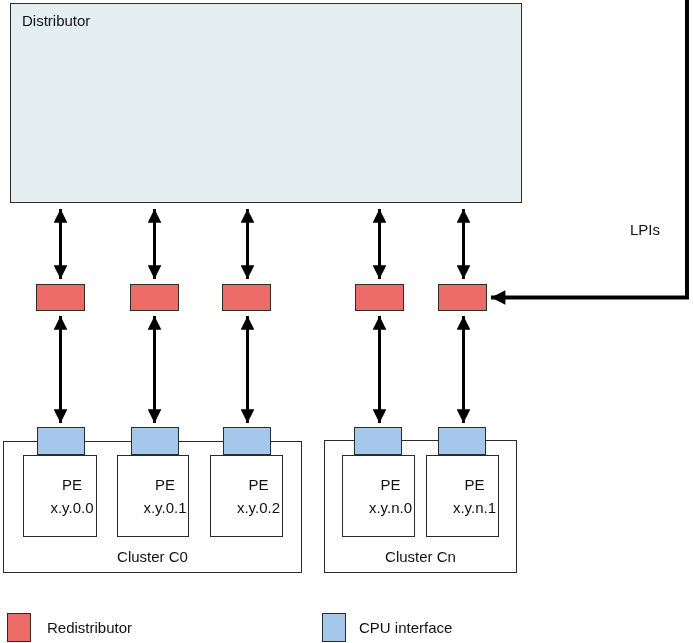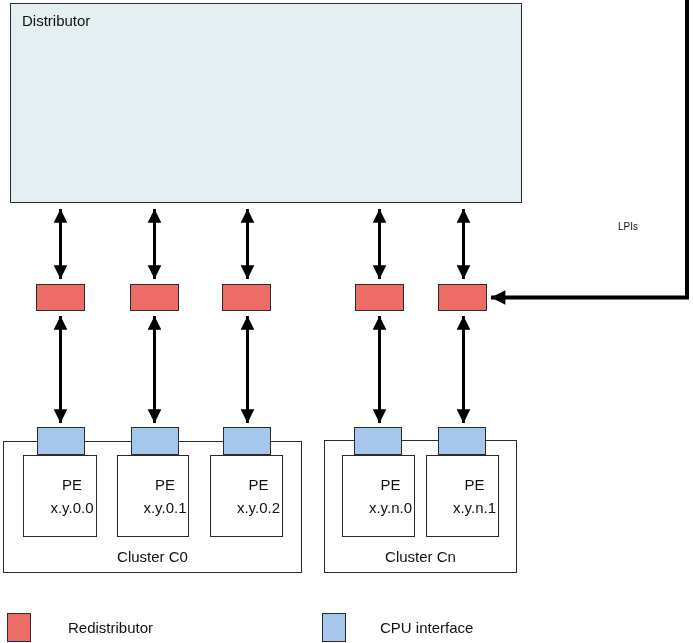--- a/index.html
+++ b/index.html
@@ -25,25 +25,25 @@
   .cluster{background:#ffffff;top:441px;height:132px;}
   .cluster-label{
     position:absolute;left:0;right:0;bottom:7px;text-align:center;font-size:15px;margin-top:6px;
   }
   .pe{
     background:#ffffff;top:455px;height:82px;
     display:flex;flex-direction:column;align-items:center;justify-content:center;
     font-size:15px;line-height:23px;text-align:center;
   }
   .lpis-label{
-    position:absolute;left:618px;top:221px;width:54px;font-size:10px;
+    position:absolute;left:618px;top:221px;width:54px;text-align:center;font-size:15px;
   }
   .arrow-layer{position:absolute;left:0;top:0;pointer-events:none;}
   .legend-item{
-    position:absolute;display:flex;align-items:center;height:29px;top:613px;font-size:15px;gap:21px;
+    position:absolute;display:flex;align-items:center;height:29px;top:613px;font-size:15px;
   }
   .legend-item .swatch{
     width:24px;height:29px;box-sizing:border-box;border:1.5px solid var(--border);
     flex:0 0 auto;
   }
   .legend-item .swatch.red{background:var(--redistributor-fill);}
   .legend-item .swatch.blue{background:var(--cpu-interface-fill);}
   .legend-item .legend-text{margin-left:16px;white-space:nowrap;}
   #legend-redistributor{left:7px;}
   #legend-cpu{left:278px;padding-left:44px;}

